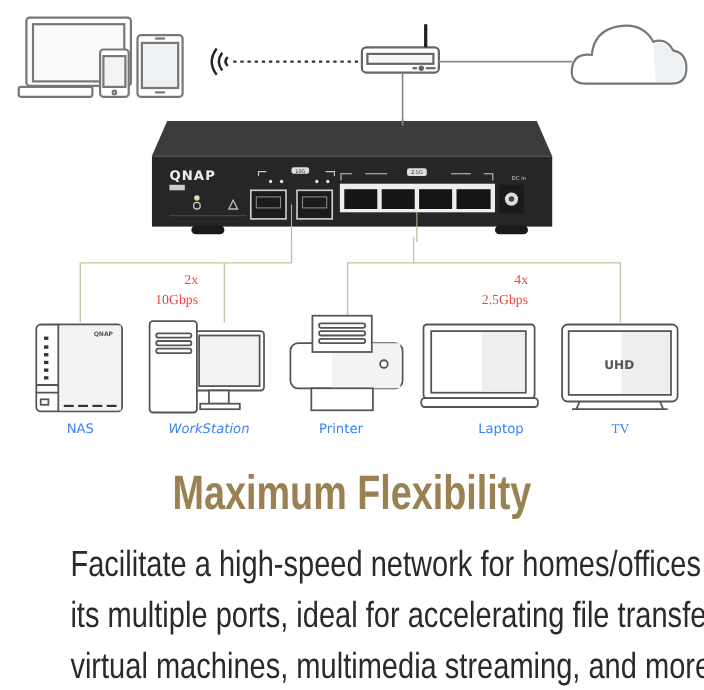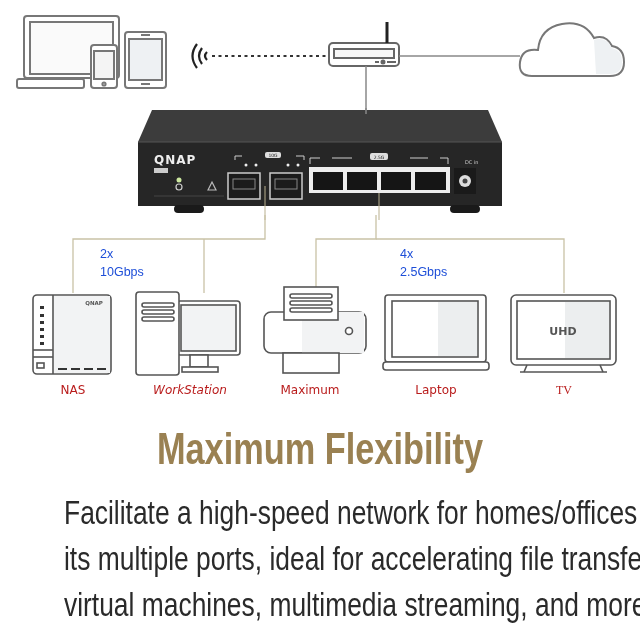--- a/index.html
+++ b/index.html
@@ -1,20 +1,20 @@
 <!DOCTYPE html>
 <html><head>
 <meta charset="utf-8">
 <style>
   html, body { margin:0; padding:0; background:#fff; }
   body { width:640px; height:627px; position:relative; overflow:hidden; font-family:"Liberation Sans", sans-serif; }
   .abs { position:absolute; }
   svg { display:block; }
-  .label { position:absolute; font-family:"DejaVu Sans", sans-serif; font-size:12px; color:#b91c1c; text-align:center; white-space:nowrap; }
-  .speed { position:absolute; font-family:Liberation Sans, sans-serif; font-size:12.5px; color:#1d4ed8; text-align:left; line-height:18px; }
+  .label { position:absolute; font-family:"DejaVu Sans", sans-serif; font-size:12px; color:#3b82f6; text-align:center; white-space:nowrap; }
+  .speed { position:absolute; font-family:Liberation Serif, serif; font-size:12.5px; color:#ef4444; text-align:right; line-height:18px; }
   .headline { position:absolute; left:0; width:640px; top:424px; text-align:center;
     font-family:"Liberation Sans", sans-serif; font-weight:bold; font-size:44px; color:#9a8152;
     transform:scaleX(0.78); transform-origin:center; letter-spacing:0px; }
   .body-text { position:absolute; left:0; width:640px; top:490px; text-align:center;
     font-family:"Liberation Sans", sans-serif; font-size:33px; color:#2a2a2a; line-height:46px; }
   .body-text span { display:block; transform:scaleX(0.80); transform-origin:center; white-space:nowrap; }
 </style>
 </head>
 <body>
 
@@ -196,22 +196,22 @@
     <rect x="517" y="16" width="93" height="58" fill="#fff"></rect>
     <rect x="565" y="17" width="44" height="56" fill="#eceeef" stroke="none"></rect>
     <path d="M527 80 L524 87 M600 80 L603 87"></path>
     <line x1="520" y1="87" x2="607" y2="87"></line>
     <text x="563" y="50" fill="#555" stroke="none" font-family="DejaVu Sans, sans-serif" font-size="11" font-weight="bold" text-anchor="middle">UHD</text>
   </g>
 </svg>
 
 <div class="label" style="left:33px;top:383px;width:80px;">NAS</div>
 <div class="label" style="left:140px;top:383px;width:100px;font-style:italic;">WorkStation</div>
-<div class="label" style="left:270px;top:383px;width:80px;">Maximum</div>
-<div class="label" style="left:396px;top:383px;width:80px;">Laptop</div>
+<div class="label" style="left:270px;top:383px;width:80px;">Printer</div>
+<div class="label" style="left:396px;top:383px;width:80px;text-align:right;">Laptop</div>
 <div class="label" style="left:524px;top:383px;width:80px;font-family:Liberation Serif, serif;">TV</div>
 
 <div class="headline">Maximum Flexibility</div>
 
 <div class="body-text">
   <span>Facilitate a high-speed network for homes/offices with</span>
   <span>its multiple ports, ideal for accelerating file transfer,</span>
   <span>virtual machines, multimedia streaming, and more</span>
 </div>
 

